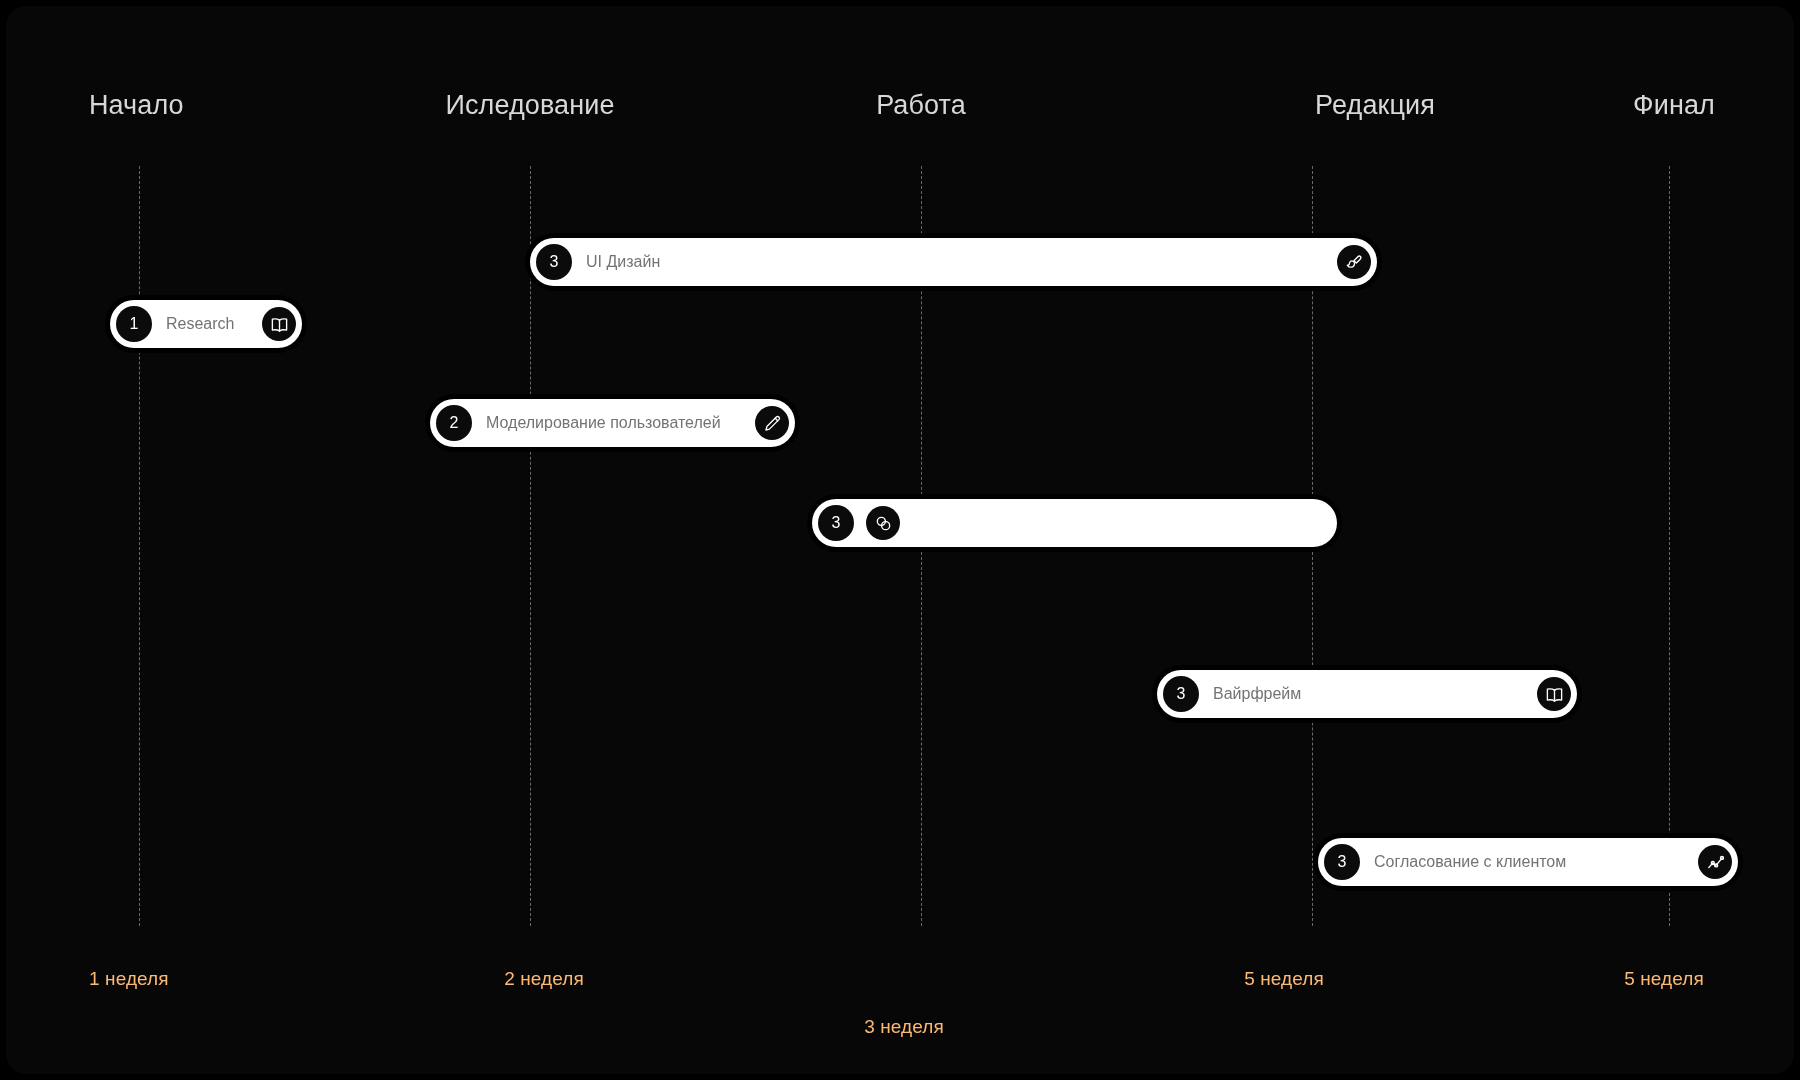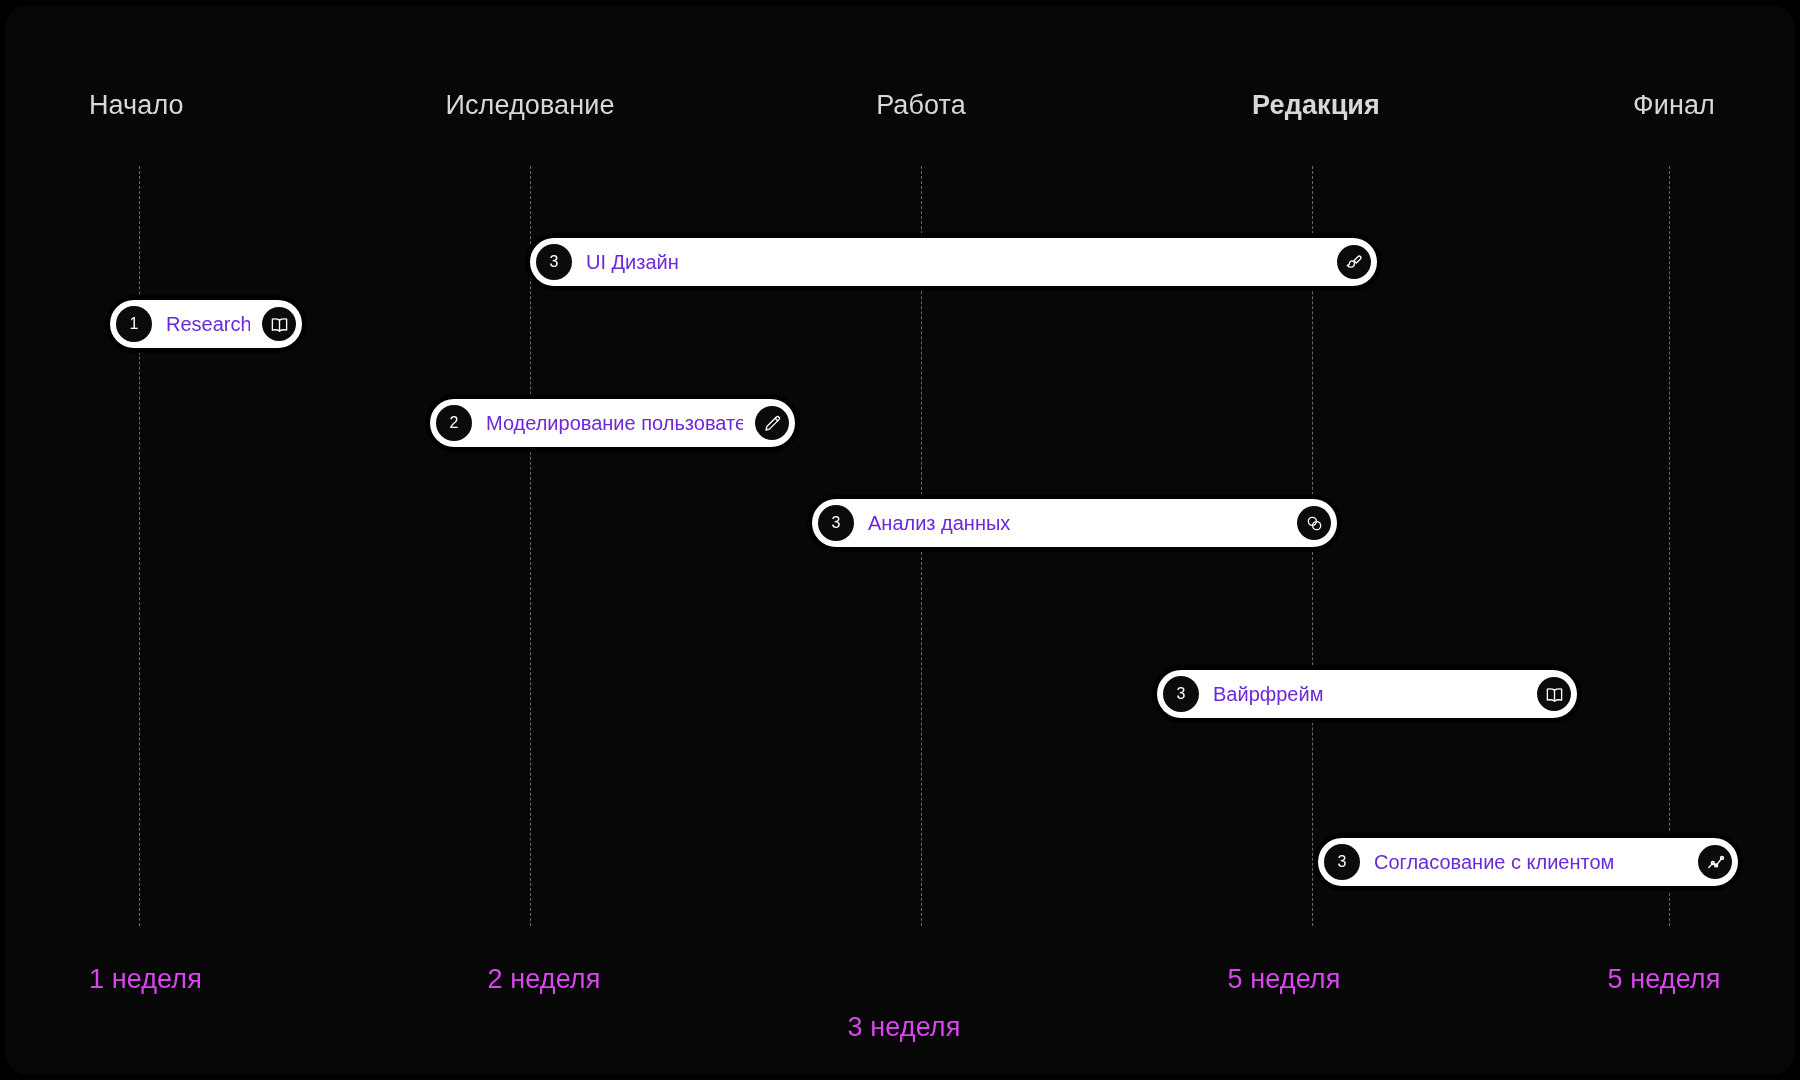--- a/index.html
+++ b/index.html
@@ -46,23 +46,23 @@
     letter-spacing: 0.1px;
     white-space: nowrap;
   }
   .stage-label.first { transform: none; text-align: center; }
 
   
   .week-label {
     position: absolute;
     top: 957px;
     transform: translateX(-50%);
-    font-size: 27px;
+    font-size: 19px;
     line-height: 32px;
-    color: #d946ef;
+    color: #fdba74;
     letter-spacing: 0.1px;
     white-space: nowrap;
   }
   .week-label.first { transform: none; }
 
   
   .task-bar {
     position: absolute;
     height: 48px;
     background: #ffffff;
@@ -81,22 +81,22 @@
     background: #0b0b0b;
     color: #ffffff;
     font-size: 16px;
     display: flex;
     align-items: center;
     justify-content: center;
     font-family: "Liberation Sans", sans-serif;
   }
   .task-title {
     margin-left: 14px;
-    font-size: 20px;
-    color: #6d28d9;
+    font-size: 16px;
+    color: #737373;
     white-space: nowrap;
     flex: 1 1 auto;
     overflow: hidden;
   }
   .task-icon {
     width: 34px;
     height: 34px;
     min-width: 34px;
     border-radius: 50%;
     background: #0b0b0b;
@@ -120,21 +120,21 @@
       <div class="guide" style="left: 133px;"></div>
       <div class="guide" style="left: 524px;"></div>
       <div class="guide" style="left: 915px;"></div>
       <div class="guide" style="left: 1306px;"></div>
       <div class="guide" style="left: 1663px;"></div>
     </div>
   <div id="stages-layer">
       <div class="stage-label first" style="left: 83px;">Начало</div>
       <div class="stage-label" style="left: 524px;">Иследование</div>
       <div class="stage-label" style="left: 915px;">Работа</div>
-      <div class="stage-label" style="left: 1310px; font-weight: bold;">Редакция</div>
+      <div class="stage-label" style="left: 1369px;">Редакция</div>
       <div class="stage-label" style="left: 1668px;">Финал</div>
     </div>
   <div id="tasks-layer">
       <div class="task-bar" style="left: 524px; top: 232px; width: 847px;">
         <div class="task-badge">3</div>
         <div class="task-title">UI Дизайн</div>
         <div class="task-icon">
           <svg viewBox="0 0 24 24">
             <path stroke="#ffffff" stroke-width="1.7" fill="none" stroke-linecap="round" stroke-linejoin="round" d="M19.5 4.5c-1 -1 -2.4 -.6 -3.6 .6l-4.6 4.6 3 3 4.6 -4.6c1.2 -1.2 1.6 -2.6 .6 -3.6z"></path>
             <path stroke="#ffffff" stroke-width="1.7" fill="none" stroke-linecap="round" stroke-linejoin="round" d="M10.6 10.6c-1.3 -.9 -3 -.8 -4.1 .4 -1.3 1.3 -.7 3 -1.6 3.9 -.5 .5 -1.2 .7 -1.9 .6 1 1.6 3 2.6 5 2.4 2.4 -.2 4.2 -2.3 4 -4.6 -.05 -.9 -.5 -1.8 -1.4 -2.7z"></path>
@@ -157,21 +157,20 @@
         <div class="task-title">Моделирование пользователей</div>
         <div class="task-icon">
           <svg viewBox="0 0 24 24">
             <path stroke="#ffffff" stroke-width="1.7" fill="none" stroke-linecap="round" stroke-linejoin="round" d="M17.2 3.6a2.3 2.3 0 0 1 3.2 3.2L8.1 19.1 3.8 20.2l1.1 -4.3L17.2 3.6z"></path>
             <path stroke="#ffffff" stroke-width="1.7" fill="none" stroke-linecap="round" stroke-linejoin="round" d="M15.4 5.4l3.2 3.2"></path>
           </svg>
         </div>
       </div>
       <div class="task-bar" style="left: 806px; top: 493px; width: 525px;">
         <div class="task-badge">3</div>
-        <div class="task-title">Анализ данных</div>
         <div class="task-icon">
           <svg viewBox="0 0 24 24">
             <circle stroke="#ffffff" stroke-width="1.7" fill="none" stroke-linecap="round" stroke-linejoin="round" cx="9.3" cy="9.3" r="5.1"></circle>
             <circle stroke="#ffffff" stroke-width="1.7" fill="none" stroke-linecap="round" stroke-linejoin="round" cx="14.7" cy="14.7" r="5.1"></circle>
           </svg>
         </div>
       </div>
       <div class="task-bar" style="left: 1151px; top: 664px; width: 420px;">
         <div class="task-badge">3</div>
         <div class="task-title">Вайрфрейм</div>

